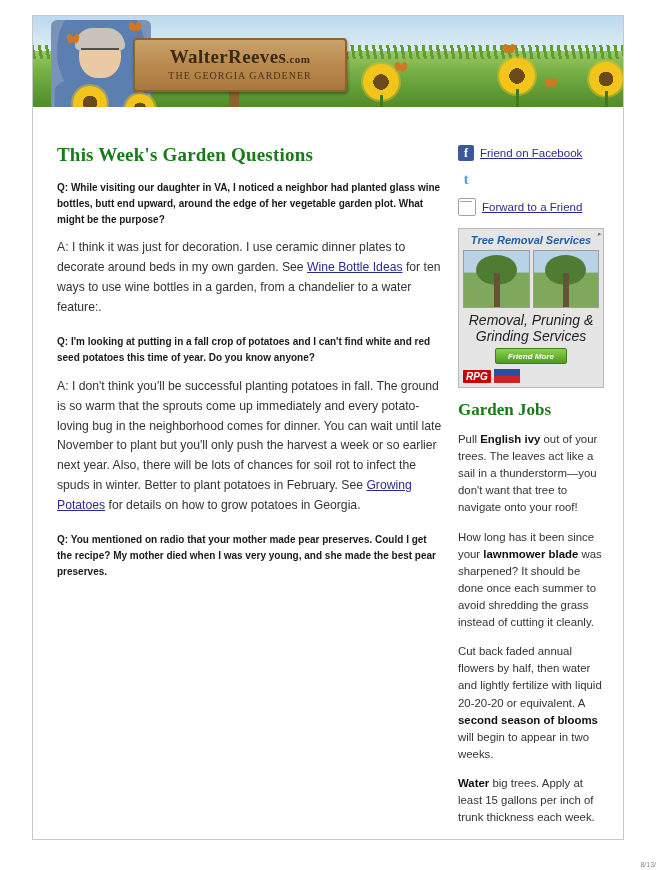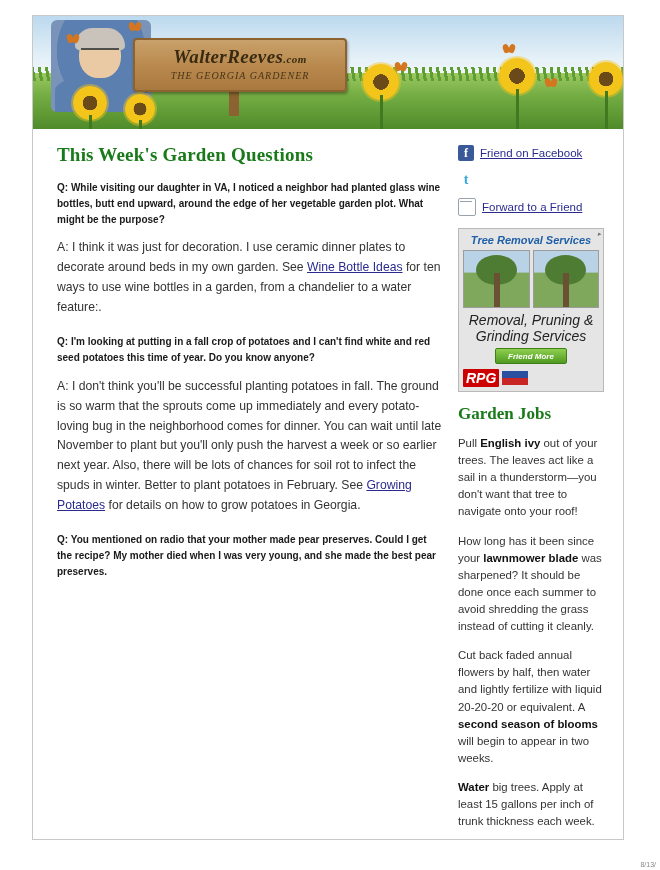--- a/index.html
+++ b/index.html
@@ -28,24 +28,23 @@
     height: 825px;
     border: 1px solid #c8c8c8;
     background: #ffffff;
     box-sizing: border-box;
   }
 
   
   .banner {
     position: relative;
     width: 100%;
-    height: 113px;
+    height: 91px;
     overflow: hidden;
     background: linear-gradient(to bottom, #cfe4f2 0%, #e8f2f8 42%, #cfe2a8 56%, #8fbf55 78%, #6aa33c 100%);
-    font-style: italic;
   }
   .banner .sky {
     position: absolute; left: 0; top: 0; width: 100%; height: 62px;
     background: linear-gradient(to bottom, #bcd9ee 0%, #e6f1f8 70%, #f1f7fa 100%);
   }
   .banner .grass {
     position: absolute; left: 0; bottom: 0; width: 100%; height: 56px;
     background: linear-gradient(to bottom, #9cc962 0%, #74ad43 40%, #4f8b2a 100%);
   }
   .banner .grass:after {
@@ -254,21 +253,21 @@
     background: linear-gradient(to bottom, #8fd04f, #4f9a20);
     border: 1px solid #3f7f19;
     border-radius: 2px;
     color: #fff; font-size: 8px; font-weight: bold;
     display: flex; align-items: center; justify-content: center;
   }
   .ad-logo {
     display: flex; align-items: center; gap: 3px;
   }
   .ad-logo .lg1 {
-    font-size: 14px; font-weight: bold; color: #fff; background: #c00;
+    font-size: 10px; font-weight: bold; color: #fff; background: #c00;
     padding: 1px 3px; border-radius: 1px;
   }
   .ad-logo .lg2 {
     width: 26px; height: 14px;
     background: linear-gradient(to bottom, #2b4fa0 50%, #c92626 50%);
   }
 
   h2.jobs-title {
     font-family: "Liberation Serif", serif;
     font-size: 17px;

